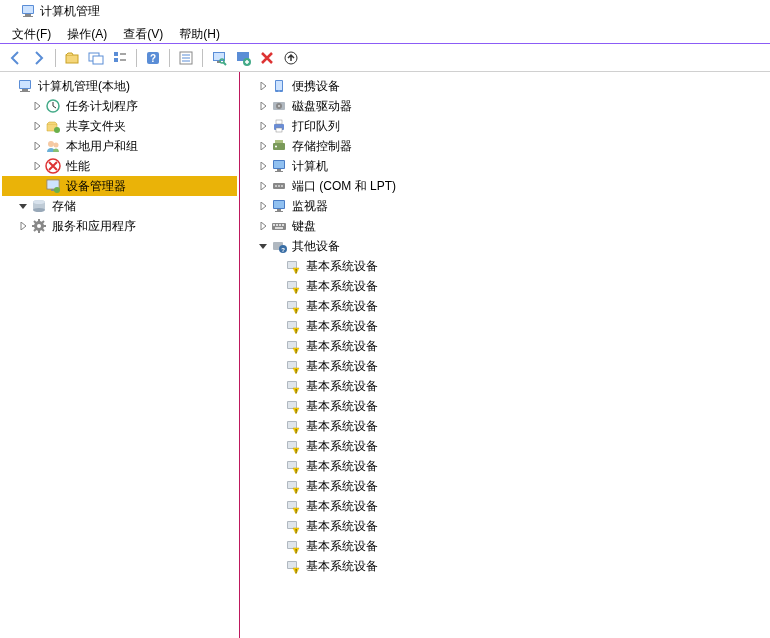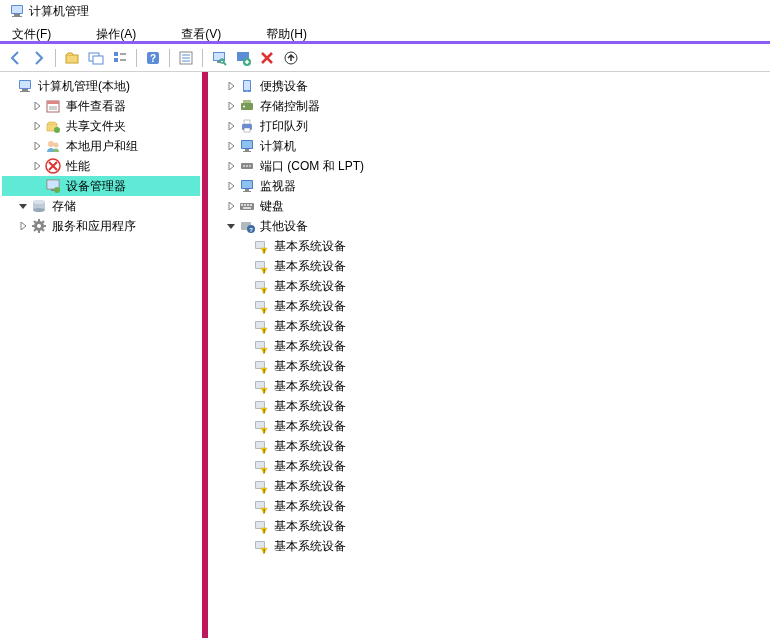--- a/index.html
+++ b/index.html
@@ -10,31 +10,30 @@
   color: #000;
   width: 770px;
   height: 638px;
   overflow: hidden;
   display: flex;
   flex-direction: column;
 }
 .titlebar {
   display: flex;
   align-items: center;
-  padding: 2px 9px;
+  padding: 2px 20px;
   height: 22px;
   gap: 4px;
 }
 .titlebar .icon-small { width: 16px; height: 16px; display:flex; align-items:center; justify-content:center;}
 .menubar {
   display: flex;
   padding: 2px 4px;
   height: 22px;
-  border-bottom: 3px solid #8b5cf6;
-  gap: 29px;
+  border-bottom: 1px solid #8b5cf6;
 }
 .menubar .menu-item {
   padding: 2px 8px;
   cursor: default;
 }
 .toolbar {
   display: flex;
   align-items: center;
   padding: 2px 4px;
   height: 28px;
@@ -49,38 +48,38 @@
 }
 .toolbar .sep {
   width: 1px; height: 18px; background: #c0c0c0; margin: 0 3px;
 }
 .main {
   display: flex;
   flex: 1;
   min-height: 0;
 }
 .left-pane {
-  width: 208px;
-  border-right: 6px solid #be185d;
+  width: 240px;
+  border-right: 1px solid #be185d;
   padding: 4px 2px;
   overflow-y: auto;
 }
 .right-pane {
   flex: 1;
   padding: 4px 2px;
   overflow-y: auto;
 }
 .tree-item {
   display: flex;
   align-items: center;
   height: 20px;
   white-space: nowrap;
   cursor: default;
 }
-.tree-item.selected { background: #5eead4; }
+.tree-item.selected { background: #eab308; }
 .expander {
   width: 14px; height: 14px;
   display: flex; align-items: center; justify-content: center;
   margin-right: 1px;
   flex-shrink: 0;
 }
 .expander svg { width:8px; height:8px; }
 .node-icon {
   width: 16px; height: 16px;
   display: flex; align-items: center; justify-content: center;
@@ -360,35 +359,35 @@
       <span class="expander"></span>
       <span class="node-icon">
           <svg width="16" height="16">
             <use href="#ico-computer-mgmt"></use>
           </svg>
         </span>
       <span class="node-label">计算机管理(本地)</span>
     </div>
 
 
-
     <div class="tree-item">
       <span class="pad" style="width:28px"></span>
       <span class="expander">
           <svg>
             <use href="#exp-closed"></use>
           </svg>
         </span>
       <span class="node-icon">
           <svg width="16" height="16">
-            <use href="#ico-event"></use>
-          </svg>
-        </span>
-      <span class="node-label">事件查看器</span>
-    </div>
+            <use href="#ico-clock"></use>
+          </svg>
+        </span>
+      <span class="node-label">任务计划程序</span>
+    </div>
+
 
     <div class="tree-item">
       <span class="pad" style="width:28px"></span>
       <span class="expander">
           <svg>
             <use href="#exp-closed"></use>
           </svg>
         </span>
       <span class="node-icon">
           <svg width="16" height="16">
@@ -488,38 +487,52 @@
     </div>
     <div class="tree-item">
       <span class="pad" style="width:14px"></span>
       <span class="expander">
           <svg>
             <use href="#exp-closed"></use>
           </svg>
         </span>
       <span class="node-icon">
           <svg width="16" height="16">
+            <use href="#ico-hdd"></use>
+          </svg>
+        </span>
+      <span class="node-label">磁盘驱动器</span>
+    </div>
+    <div class="tree-item">
+      <span class="pad" style="width:14px"></span>
+      <span class="expander">
+          <svg>
+            <use href="#exp-closed"></use>
+          </svg>
+        </span>
+      <span class="node-icon">
+          <svg width="16" height="16">
+            <use href="#ico-printer"></use>
+          </svg>
+        </span>
+      <span class="node-label">打印队列</span>
+    </div>
+    <div class="tree-item">
+      <span class="pad" style="width:14px"></span>
+      <span class="expander">
+          <svg>
+            <use href="#exp-closed"></use>
+          </svg>
+        </span>
+      <span class="node-icon">
+          <svg width="16" height="16">
             <use href="#ico-storage-ctrl"></use>
           </svg>
         </span>
       <span class="node-label">存储控制器</span>
-    </div>
-    <div class="tree-item">
-      <span class="pad" style="width:14px"></span>
-      <span class="expander">
-          <svg>
-            <use href="#exp-closed"></use>
-          </svg>
-        </span>
-      <span class="node-icon">
-          <svg width="16" height="16">
-            <use href="#ico-printer"></use>
-          </svg>
-        </span>
-      <span class="node-label">打印队列</span>
     </div>
     <div class="tree-item">
       <span class="pad" style="width:14px"></span>
       <span class="expander">
           <svg>
             <use href="#exp-closed"></use>
           </svg>
         </span>
       <span class="node-icon">
           <svg width="16" height="16">

